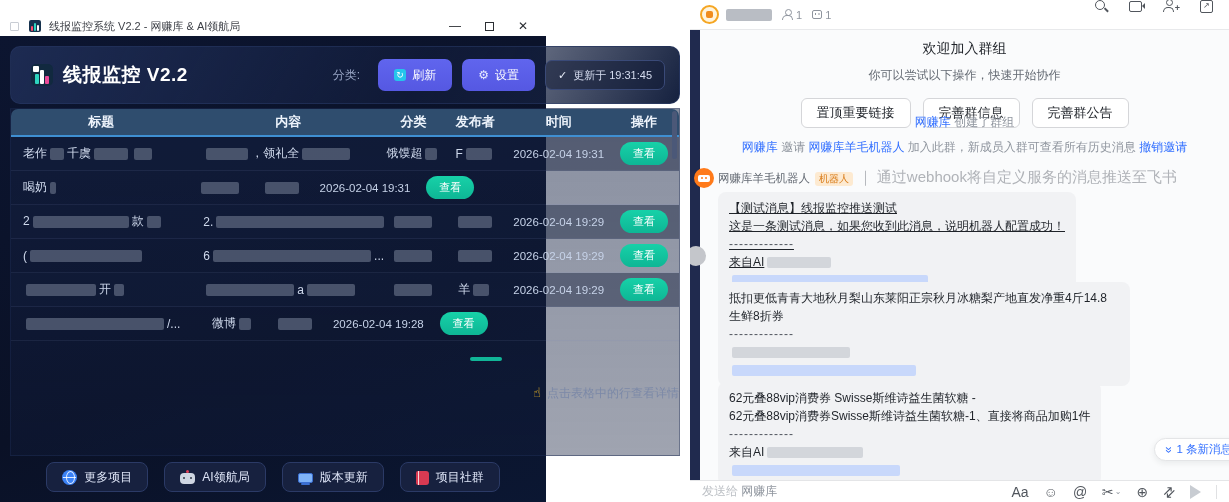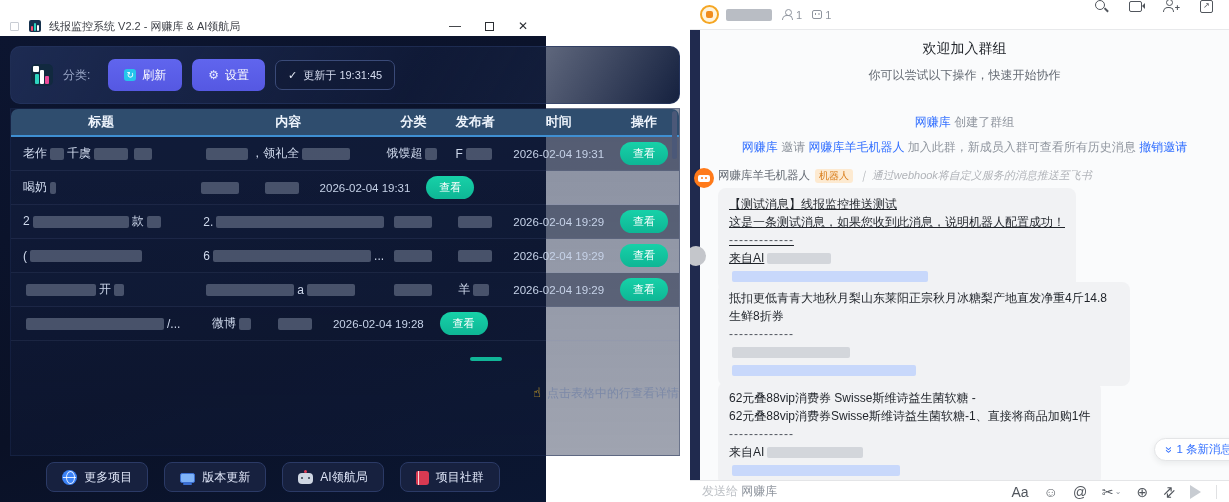--- a/index.html
+++ b/index.html
@@ -128,21 +128,21 @@
   .sys1{top:84px;} .sys2{top:109px;}
   .link{color:#3370ff;cursor:pointer;}
   .msg{position:absolute;left:18px;}
   .m0{top:138px;} .m1{top:252px;} .m2{top:352px;} .m3{top:446px;}
   .msg-avatar{position:absolute;left:-24px;top:0;width:20px;height:20px;border-radius:50%;background:#ff7a1a;}
   .msg-avatar::before{content:'';position:absolute;left:4px;top:7px;width:12px;height:7px;background:#fff;border-radius:2px;}
   .msg-avatar::after{content:'';position:absolute;left:7px;top:9px;width:2px;height:2px;border-radius:50%;background:#ff7a1a;box-shadow:4px 0 0 #ff7a1a;}
   .gray-avatar{position:absolute;left:-14px;top:216px;width:20px;height:20px;border-radius:50%;background:#c4c6cb;}
   .msg-head{font-size:11.5px;color:#646a73;margin-bottom:5px;white-space:nowrap;}
   .bot-badge{display:inline-block;background:#fdead1;color:#d87a16;font-size:10px;border-radius:3px;padding:0 4px;margin:0 5px;}
-  .msg-desc{color:#b0b3b8;font-size:11px;font-style:italic;}
+  .msg-desc{color:#b0b3b8;font-size:15px;}
   .bubble{background:#f1f2f4;border-radius:8px;padding:7px 11px;line-height:18px;font-size:12px;color:#1f2329;width:fit-content;}
   .bw1{max-width:385px;text-decoration:underline;} .bw2{max-width:412px;} .bw3{max-width:412px;}
   .chat-body .blob{background:#d3d6db;opacity:1;height:11px;}
   .chat-body .blob.b{background:#c8d8fb;}
   .chat-body .blob.d{background:#8b9097;}
   .dashline{color:#51565d;letter-spacing:1px;}
   .newmsg{position:absolute;right:-18px;top:408px;height:23px;background:#fff;border:1px solid #e4e5e7;border-radius:12px;
     box-shadow:0 2px 6px rgba(31,35,41,.08);display:flex;align-items:center;gap:5px;padding:0 14px 0 10px;
     color:#3370ff;font-size:11.5px;cursor:pointer;white-space:nowrap;}
   .chev2{display:inline-block;transform:rotate(-90deg);font-size:12px;line-height:10px;}
@@ -182,20 +182,21 @@
       </span>
     </div>
 
     <div class="lw-app">
       <div class="hdr-card">
         <span class="logo">
             <i class="g1"></i>
             <i class="g2"></i>
             <i class="g3"></i>
           </span>
+        <span class="app-title">线报监控 V2.2</span>
         <span class="cat-label">分类:</span>
         <button class="btn">
           <span class="btn-ic">↻</span>
           <span>刷新</span>
         </button>
         <button class="btn">
           <span class="gear">⚙</span>
           <span>设置</span>
         </button>
         <div class="updated-chip">
@@ -267,26 +268,26 @@
           <span class="hand">☝</span><span>点击表格中的行查看详情</span>
         </div>
       </div>
 
       <div class="footer" id="lw-footer">
           <button class="chip">
             <i class="fic globe-icon"></i>
             <span>更多项目</span>
           </button>
           <button class="chip">
+            <i class="fic robot-icon"></i>
+            <span>AI领航局</span>
+          </button>
+          <button class="chip">
             <i class="fic monitor-icon"></i>
             <span>版本更新</span>
-          </button>
-          <button class="chip">
-            <i class="fic robot-icon"></i>
-            <span>AI领航局</span>
           </button>
           <button class="chip">
             <i class="fic book-icon"></i>
             <span>项目社群</span>
           </button>
         </div>
       <div class="teal-strip"></div>
     </div>
   </section>
 
@@ -313,20 +314,25 @@
           <span class="hic open-window-icon"></span>
         </span>
     </div>
 
     <div class="rw-sliver"></div>
 
     <div class="chat-body">
       <div class="welcome">
         <div class="w-title">欢迎加入群组</div>
         <div class="w-sub">你可以尝试以下操作，快速开始协作</div>
+        <div class="w-actions" id="w-actions">
+            <button class="w-btn">置顶重要链接</button>
+            <button class="w-btn">完善群信息</button>
+            <button class="w-btn">完善群公告</button>
+          </div>
       </div>
       <div id="syslines">
           <div class="sysline sys1"><span class="link">网赚库</span><span> 创建了群组</span></div>
           <div class="sysline sys2"><span class="link">网赚库</span><span> 邀请 </span><span class="link">网赚库羊毛机器人</span><span> 加入此群，新成员入群可查看所有历史消息 </span><span class="link">撤销邀请</span></div>
         </div>
       <div id="messages">
           <div class="msg m0">
             <span class="msg-avatar"></span>
             <div class="msg-head"><span>网赚库羊毛机器人</span><span class="bot-badge">机器人</span><span class="msg-desc">｜ 通过webhook将自定义服务的消息推送至飞书</span></div>
             <div class="bubble bw1">

